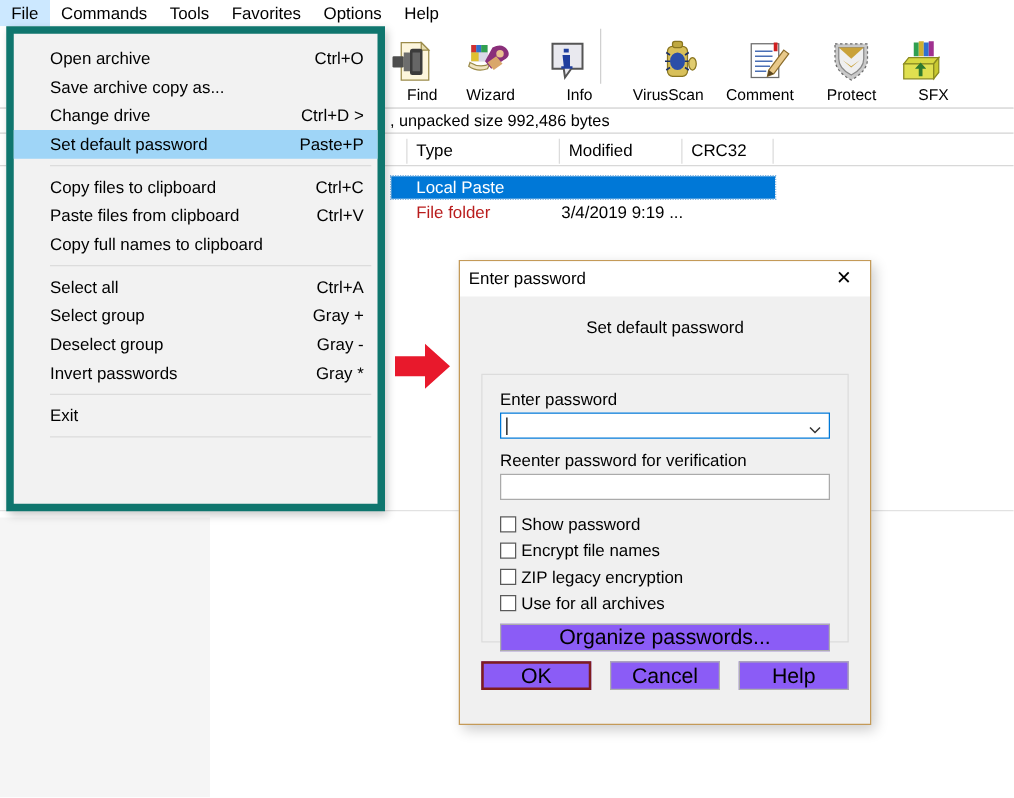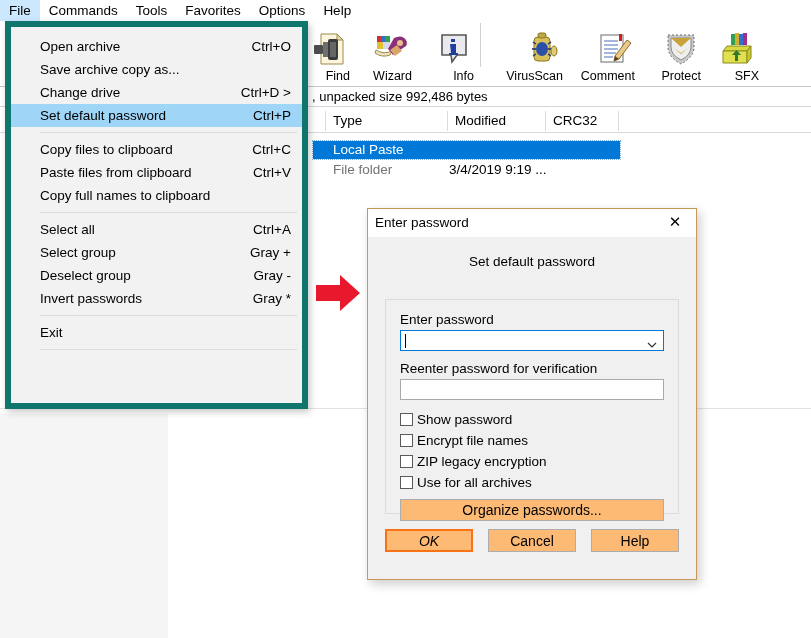--- a/index.html
+++ b/index.html
@@ -46,21 +46,21 @@
     background:#ffffff; border-bottom:1px solid #d8d8d8;
     font-size:13.5px; color:#000;
   }
   .hcell { position:absolute; top:2px; line-height:18px; }
   .hdiv { position:absolute; top:1px; width:1px; height:20px; background:#dcdcdc; }
   .row-sel {
     position:absolute; left:313px; top:141px; width:307px; height:18px;
     background:#0078d7; outline:1px dotted #7fb3e0;
   }
   .row-sel-text { position:absolute; left:333px; top:141px; color:#ffffff; font-size:13.5px; line-height:18px; }
-  .row2-text { position:absolute; left:333px; top:161px; color:#737373; font-size:13.5px; line-height:18px; }
+  .row2-text { position:absolute; left:333px; top:161px; color:#b91c1c; font-size:13.5px; line-height:18px; }
   .row2-date { position:absolute; left:449px; top:161px; color:#000; font-size:13.5px; line-height:18px; }
 
   .leftpanel {
     position:absolute; left:0px; top:414px; width:168px; height:224px;
     background:#f5f5f5;
   }
   .panel-divider {
     position:absolute; left:0; top:408px; width:811px; height:1px; background:#e2e2e2;
   }
 
@@ -125,25 +125,25 @@
   }
   .txtinput {
     height:21px; background:#ffffff; border:1px solid #aaaaaa; box-sizing:border-box;
   }
   .cbrow { display:flex; align-items:center; height:21px; font-size:13.5px; color:#000; }
   .cbox {
     width:13px; height:13px; border:1px solid #5a5a5a; background:#ffffff;
     margin-right:4px; box-sizing:border-box; flex:none;
   }
   .btn {
-    background:#fdba74; border:1px solid #adadad; box-sizing:border-box;
-    font-size:14px; color:#000;
+    background:#8b5cf6; border:1px solid #adadad; box-sizing:border-box;
+    font-size:17px; color:#000;
     display:flex; align-items:center; justify-content:center;
   }
-  .btn.default { border:2px solid #f97316;font-style:italic; }
+  .btn.default { border:2px solid #7f1d1d; }
   .dlgfooter { position:absolute; left:17px; top:320px; width:294px; height:23px; display:flex; }
   .dlgfooter .btn { height:23px; }
 </style>
 </head>
 <body>
 
 <div class="root">
 
   <div class="menubar">
     <div class="mi active">File</div>
@@ -285,21 +285,21 @@
     <div class="menu-item">
       <span class="lbl">Save archive copy as...</span>
       <span class="acc"></span>
     </div>
     <div class="menu-item">
       <span class="lbl">Change drive</span>
       <span class="acc">Ctrl+D &gt;</span>
     </div>
     <div class="menu-item sel">
       <span class="lbl">Set default password</span>
-      <span class="acc">Ctrl+P</span>
+      <span class="acc">Paste+P</span>
     </div>
 
     <div class="menu-sep"></div>
 
     <div class="menu-item">
       <span class="lbl">Copy files to clipboard</span>
       <span class="acc">Ctrl+C</span>
     </div>
     <div class="menu-item">
       <span class="lbl">Paste files from clipboard</span>

